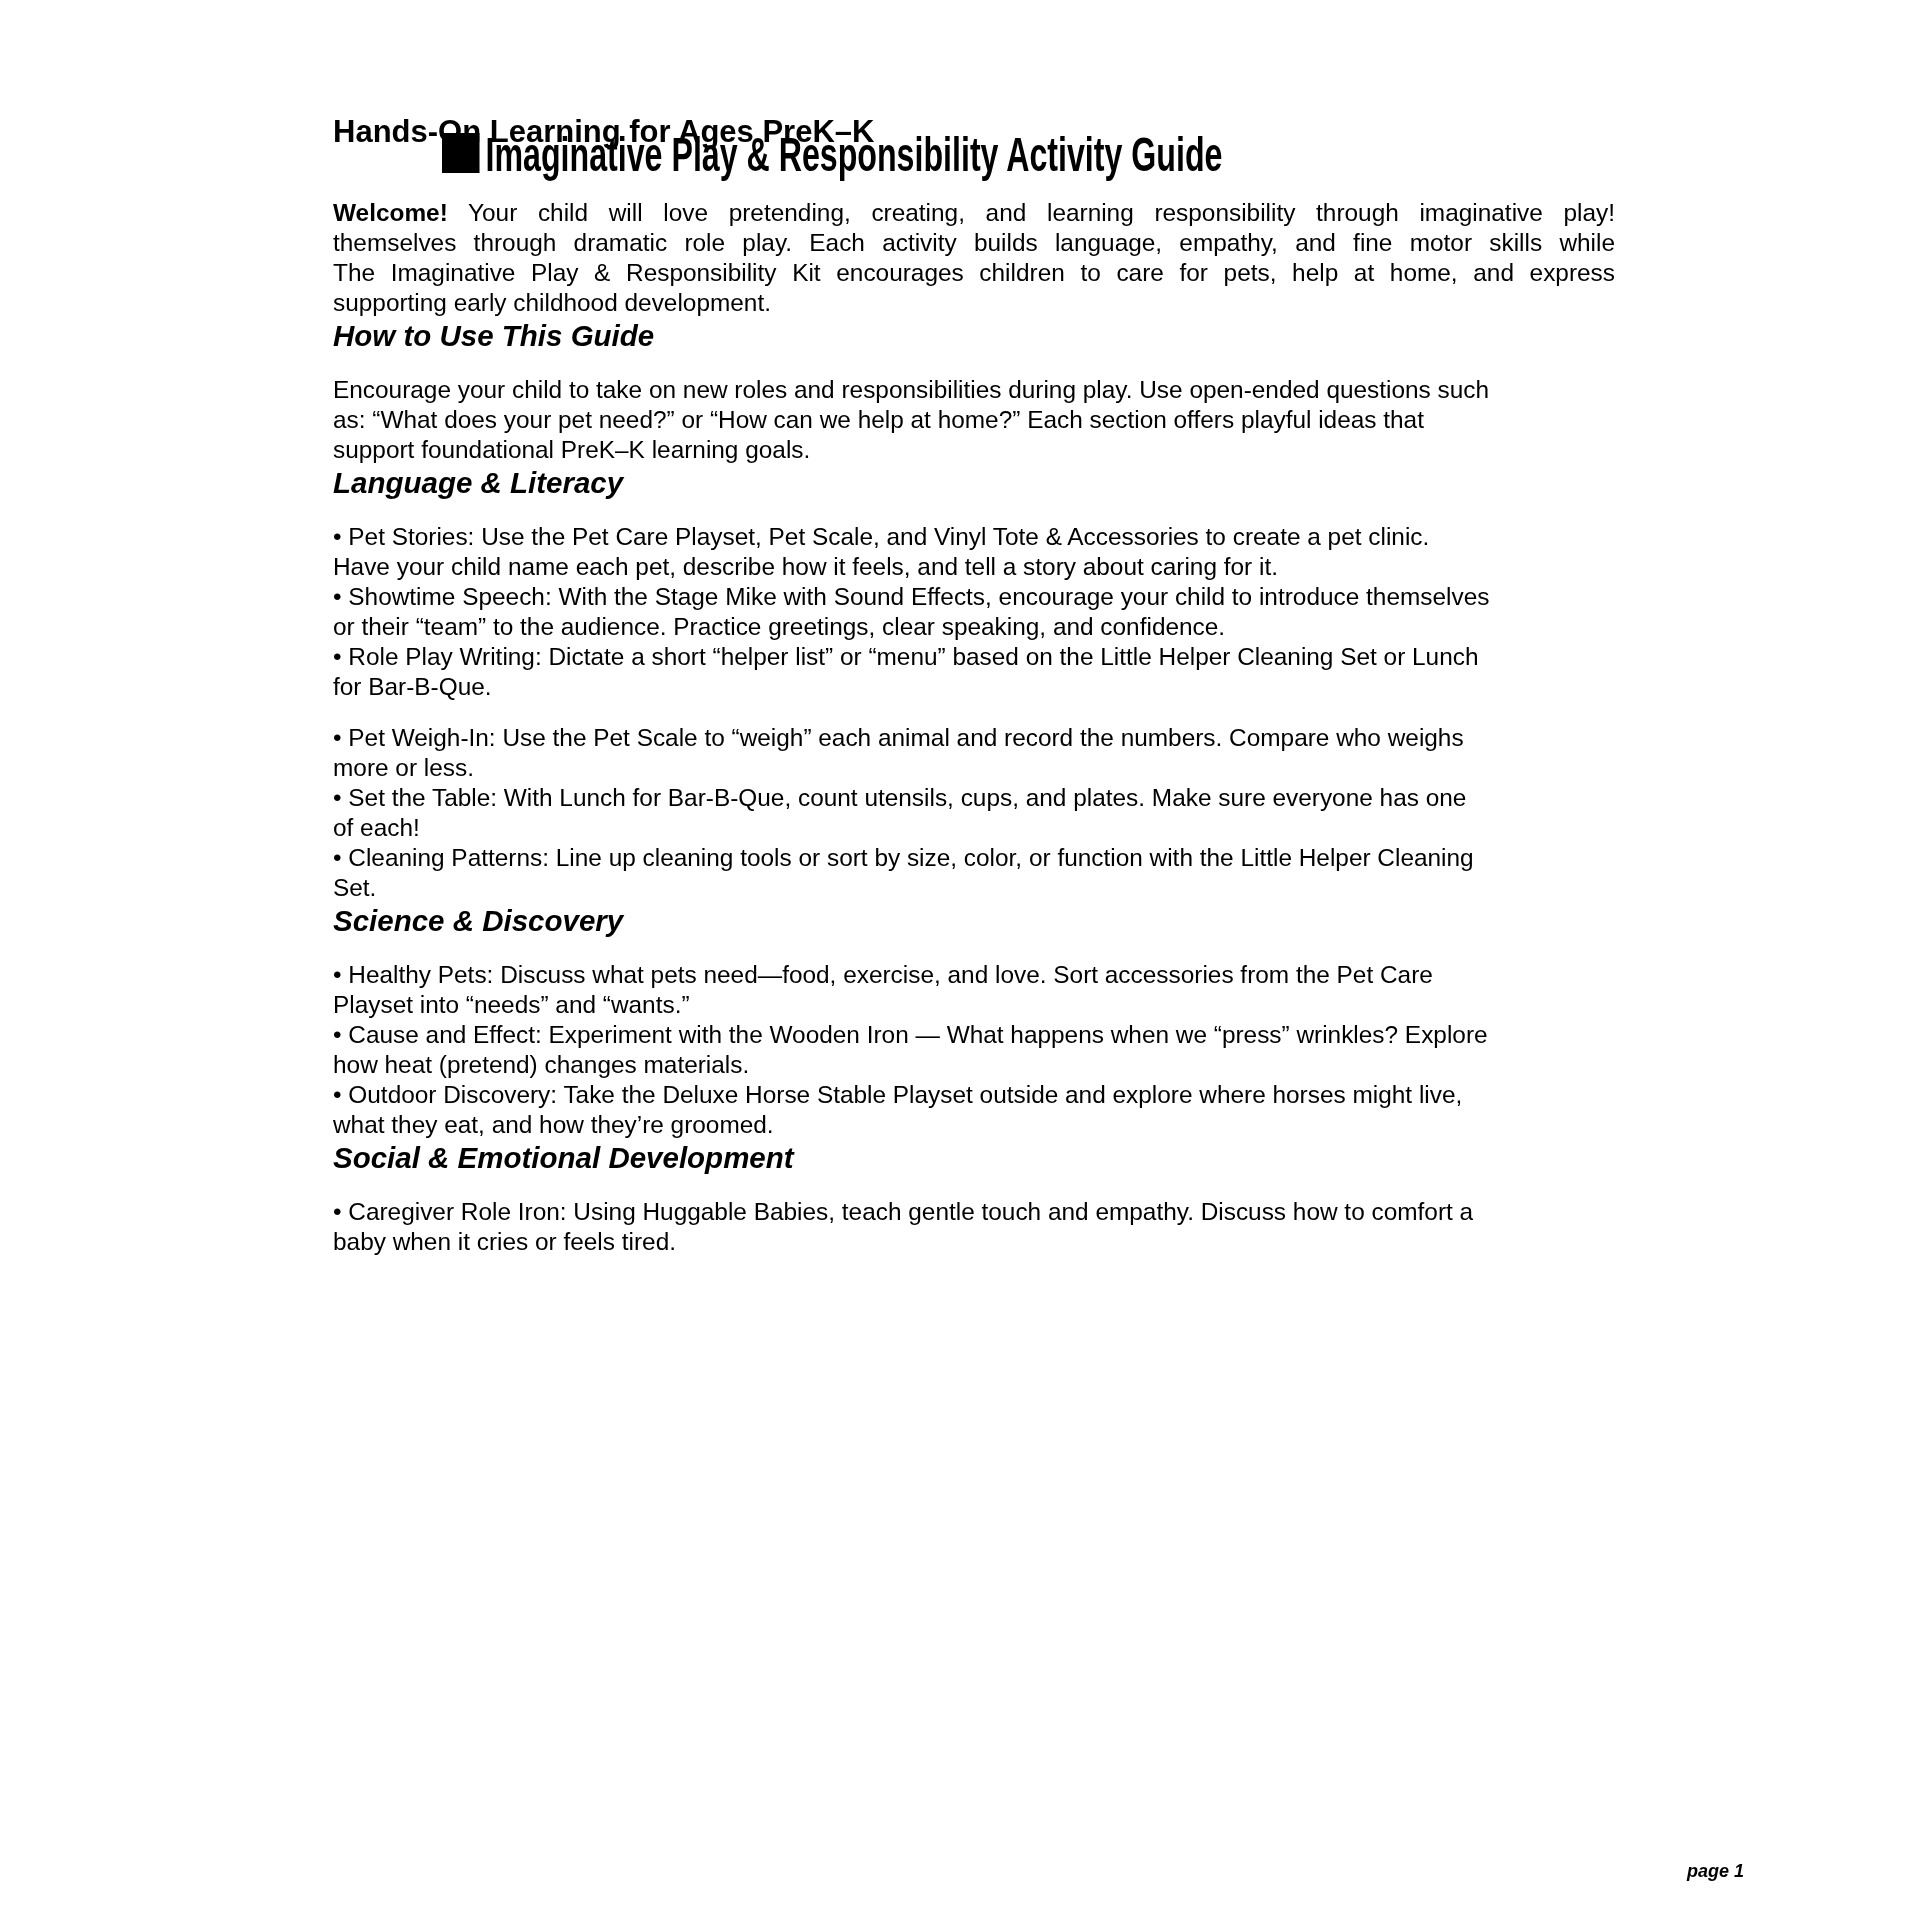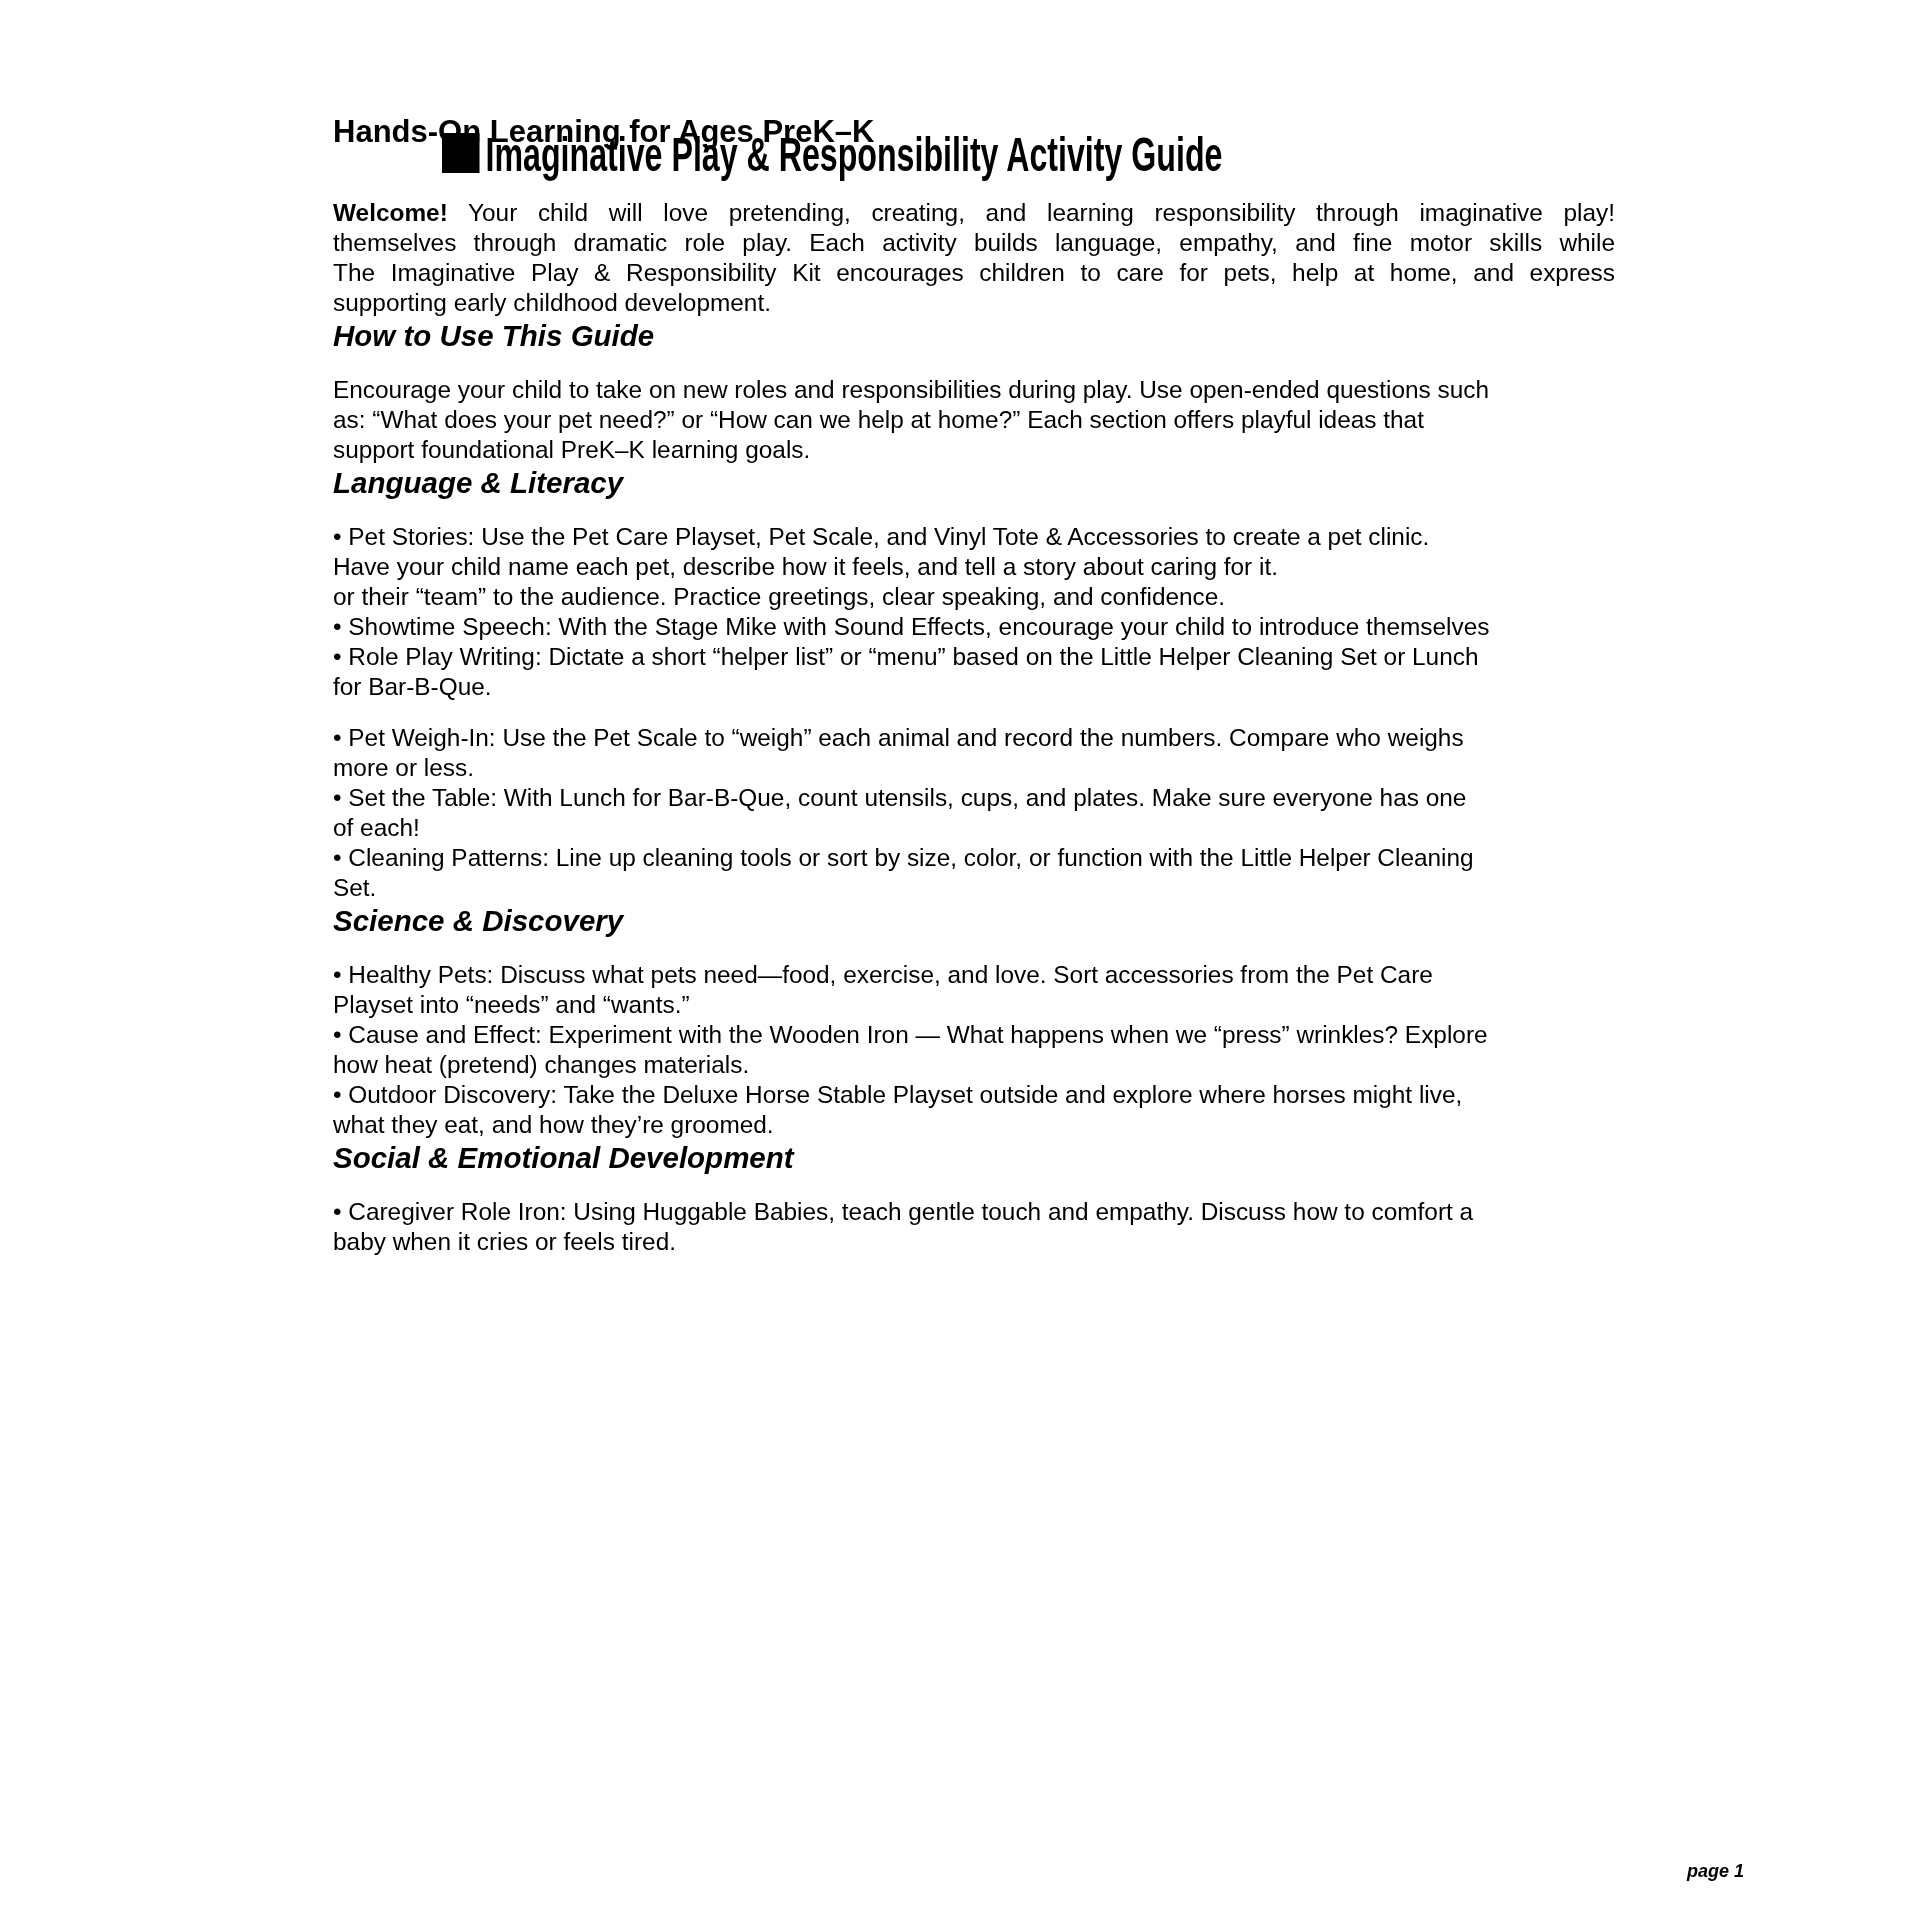--- a/index.html
+++ b/index.html
@@ -109,22 +109,22 @@
         <div class="sec-heading">How to Use This Guide</div>
         <div class="sec-body">
           <div class="line">Encourage your child to take on new roles and responsibilities during play. Use open-ended questions such</div>
           <div class="line">as: “What does your pet need?” or “How can we help at home?” Each section offers playful ideas that</div>
           <div class="line">support foundational PreK–K learning goals.</div>
         </div>
         <div class="sec-heading">Language &amp; Literacy</div>
         <div class="sec-body">
           <div class="line">• Pet Stories: Use the Pet Care Playset, Pet Scale, and Vinyl Tote &amp; Accessories to create a pet clinic.</div>
           <div class="line">Have your child name each pet, describe how it feels, and tell a story about caring for it.</div>
+          <div class="line">• Showtime Speech: With the Stage Mike with Sound Effects, encourage your child to introduce themselves</div>
           <div class="line">or their “team” to the audience. Practice greetings, clear speaking, and confidence.</div>
-          <div class="line">• Showtime Speech: With the Stage Mike with Sound Effects, encourage your child to introduce themselves</div>
           <div class="line">• Role Play Writing: Dictate a short “helper list” or “menu” based on the Little Helper Cleaning Set or Lunch</div>
           <div class="line">for Bar-B-Que.</div>
         </div>
         <div class="sec-body">
           <div class="line">• Pet Weigh-In: Use the Pet Scale to “weigh” each animal and record the numbers. Compare who weighs</div>
           <div class="line">more or less.</div>
           <div class="line">• Set the Table: With Lunch for Bar-B-Que, count utensils, cups, and plates. Make sure everyone has one</div>
           <div class="line">of each!</div>
           <div class="line">• Cleaning Patterns: Line up cleaning tools or sort by size, color, or function with the Little Helper Cleaning</div>
           <div class="line">Set.</div>

